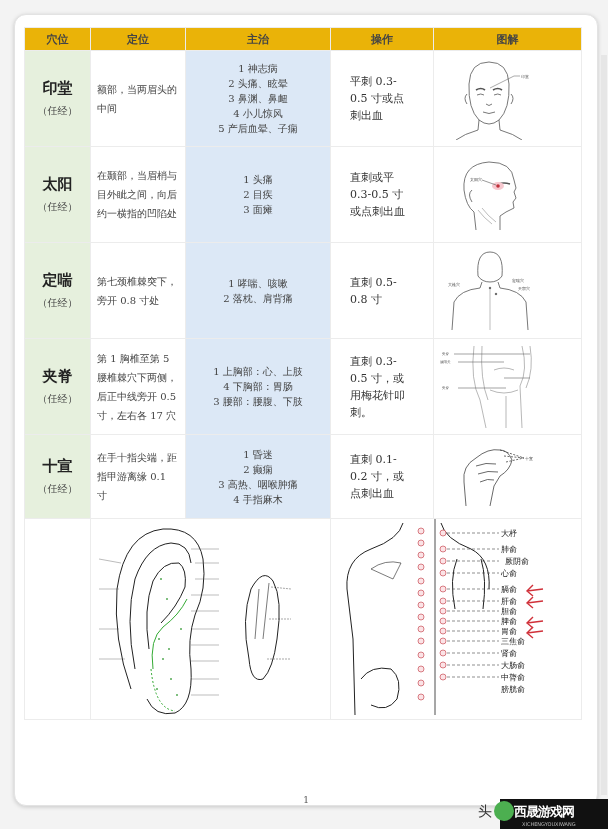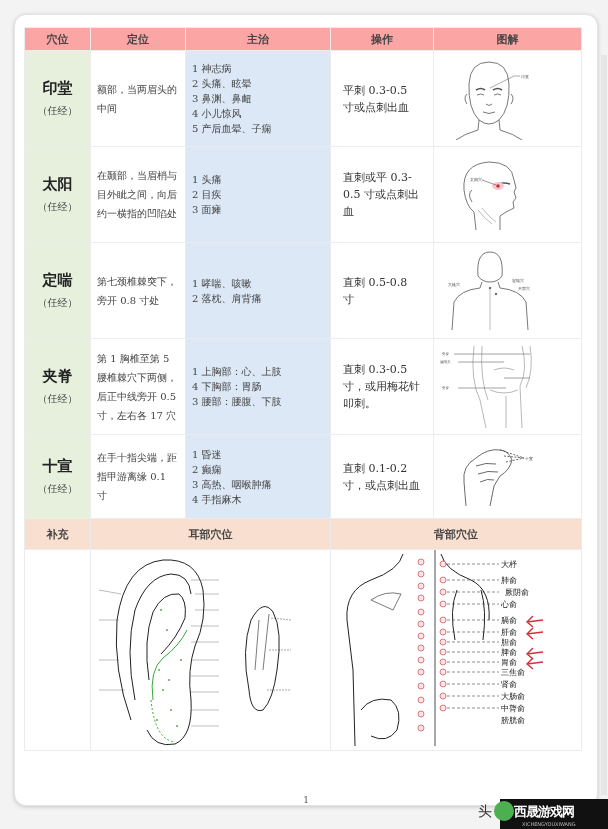--- a/index.html
+++ b/index.html
@@ -3,27 +3,27 @@
 <meta charset="utf-8">
 <style>
   html, body { margin:0; padding:0; }
   body { width:608px; height:829px; background:#f3f3f3; position:relative; overflow:hidden;
          font-family:"DejaVu Serif","Liberation Serif",serif; color:#333; }
   .page { position:absolute; left:14px; top:14px; width:582px; height:790px; background:#fff;
           border-radius:12px; box-shadow:0 1px 4px rgba(0,0,0,0.18); border:1px solid #e3e3e3; }
   .page::after { content:""; position:absolute; right:-10px; top:40px; width:6px; height:740px; background:#e6e6e6; }
   table { position:absolute; left:9px; top:12px; width:557px; border-collapse:collapse; table-layout:fixed; }
   td, th { border:1px solid #ececec; padding:0; vertical-align:middle; }
-  th { background:#fca5a5; height:22px; font-size:11px; font-weight:bold; color:#444; text-align:center; }
+  th { background:#eab308; height:22px; font-size:11px; font-weight:bold; color:#444; text-align:center; }
   .name { background:#e6f0dd; text-align:center; }
   .name .big { font-size:15px; font-weight:bold; color:#222; display:block; margin-bottom:6px; }
   .name .sub { font-size:10px; color:#444; display:block; }
   .loc { font-size:10px; line-height:19px; padding:0 6px; color:#444; }
-  .treat { background:#dce8f6; font-size:10px; line-height:15px; padding:0 6px; color:#444; }
-  .op { font-size:11px; line-height:17px; padding:0 12px; color:#333; }
+  .treat { background:#dce8f6; font-size:10px; line-height:15px; padding:0 6px; color:#444;text-align:center; }
+  .op { font-size:11px; line-height:17px; padding:0 19px; color:#333; }
   .fig { }
   .row { height:96px; }
   .sup th { background:#f9dfcf; height:30px; font-size:11px; }
   .bottom td { height:200px; background:#fff; }
   .pageno { position:absolute; left:0; right:0; top:780px; text-align:center; font-size:9px; color:#555; }
   .wm { position:absolute; right:0; bottom:0; width:108px; height:30px; background:#111; }
   .wm .txt { position:absolute; left:14px; top:4px; font-size:13px; font-weight:bold; color:#fff; font-family:Liberation Mono, monospace; letter-spacing:-1px; }
   .wm .sm { position:absolute; left:22px; bottom:2px; font-size:5px; color:#bbb; font-family:"DejaVu Sans",sans-serif; }
   .wm .logo { position:absolute; left:-6px; top:2px; width:20px; height:20px; border-radius:50%; background:#4caf50; }
   .wm .pre { position:absolute; left:-22px; top:4px; font-size:14px; color:#333; }
@@ -174,25 +174,20 @@
       <td class="fig">
         <svg width="110" height="78" viewBox="0 0 110 78" fill="none" stroke="#444" stroke-width="0.8">
           <path d="M32 70 L30 46 Q28 30 42 22 Q54 12 66 14 Q74 14 78 24 Q76 34 66 40 L60 50 L56 70"></path>
           <path d="M42 30 Q52 26 62 28 M44 38 Q54 34 64 36 M46 46 Q54 42 60 44"></path>
           <path d="M66 14 L90 22 M70 20 L90 22 M72 26 L90 22" stroke-dasharray="2 1.5"></path>
           <text x="91" y="24" font-size="4" fill="#444" stroke="none">十宣</text>
         </svg>
       </td>
     </tr>
 
-    <tr class="sup">
-      <th>补充</th>
-      <th colspan="2">耳部穴位</th>
-      <th colspan="2">背部穴位</th>
-    </tr>
 
     <tr class="bottom">
       <td></td>
       <td colspan="2" class="fig">
         <svg width="230" height="196" viewBox="0 0 230 196" fill="none" stroke="#222" stroke-width="1">
           <path d="M40 170 Q22 120 26 70 Q34 14 72 10 Q106 8 112 40 Q116 70 104 96 Q96 120 100 150 Q102 186 84 194 Q64 198 56 180"></path>
           <path d="M44 150 Q34 100 44 60 Q56 26 80 24 Q98 24 100 44"></path>
           <path d="M58 130 Q52 90 62 62 Q72 42 88 44 Q96 50 94 68 Q86 88 70 104"></path>
           <path d="M62 150 Q58 120 72 108 Q88 96 96 80" stroke="#3a3"></path>
           <path d="M60 150 Q64 190 84 192" stroke="#3a3" stroke-dasharray="2 2"></path>

